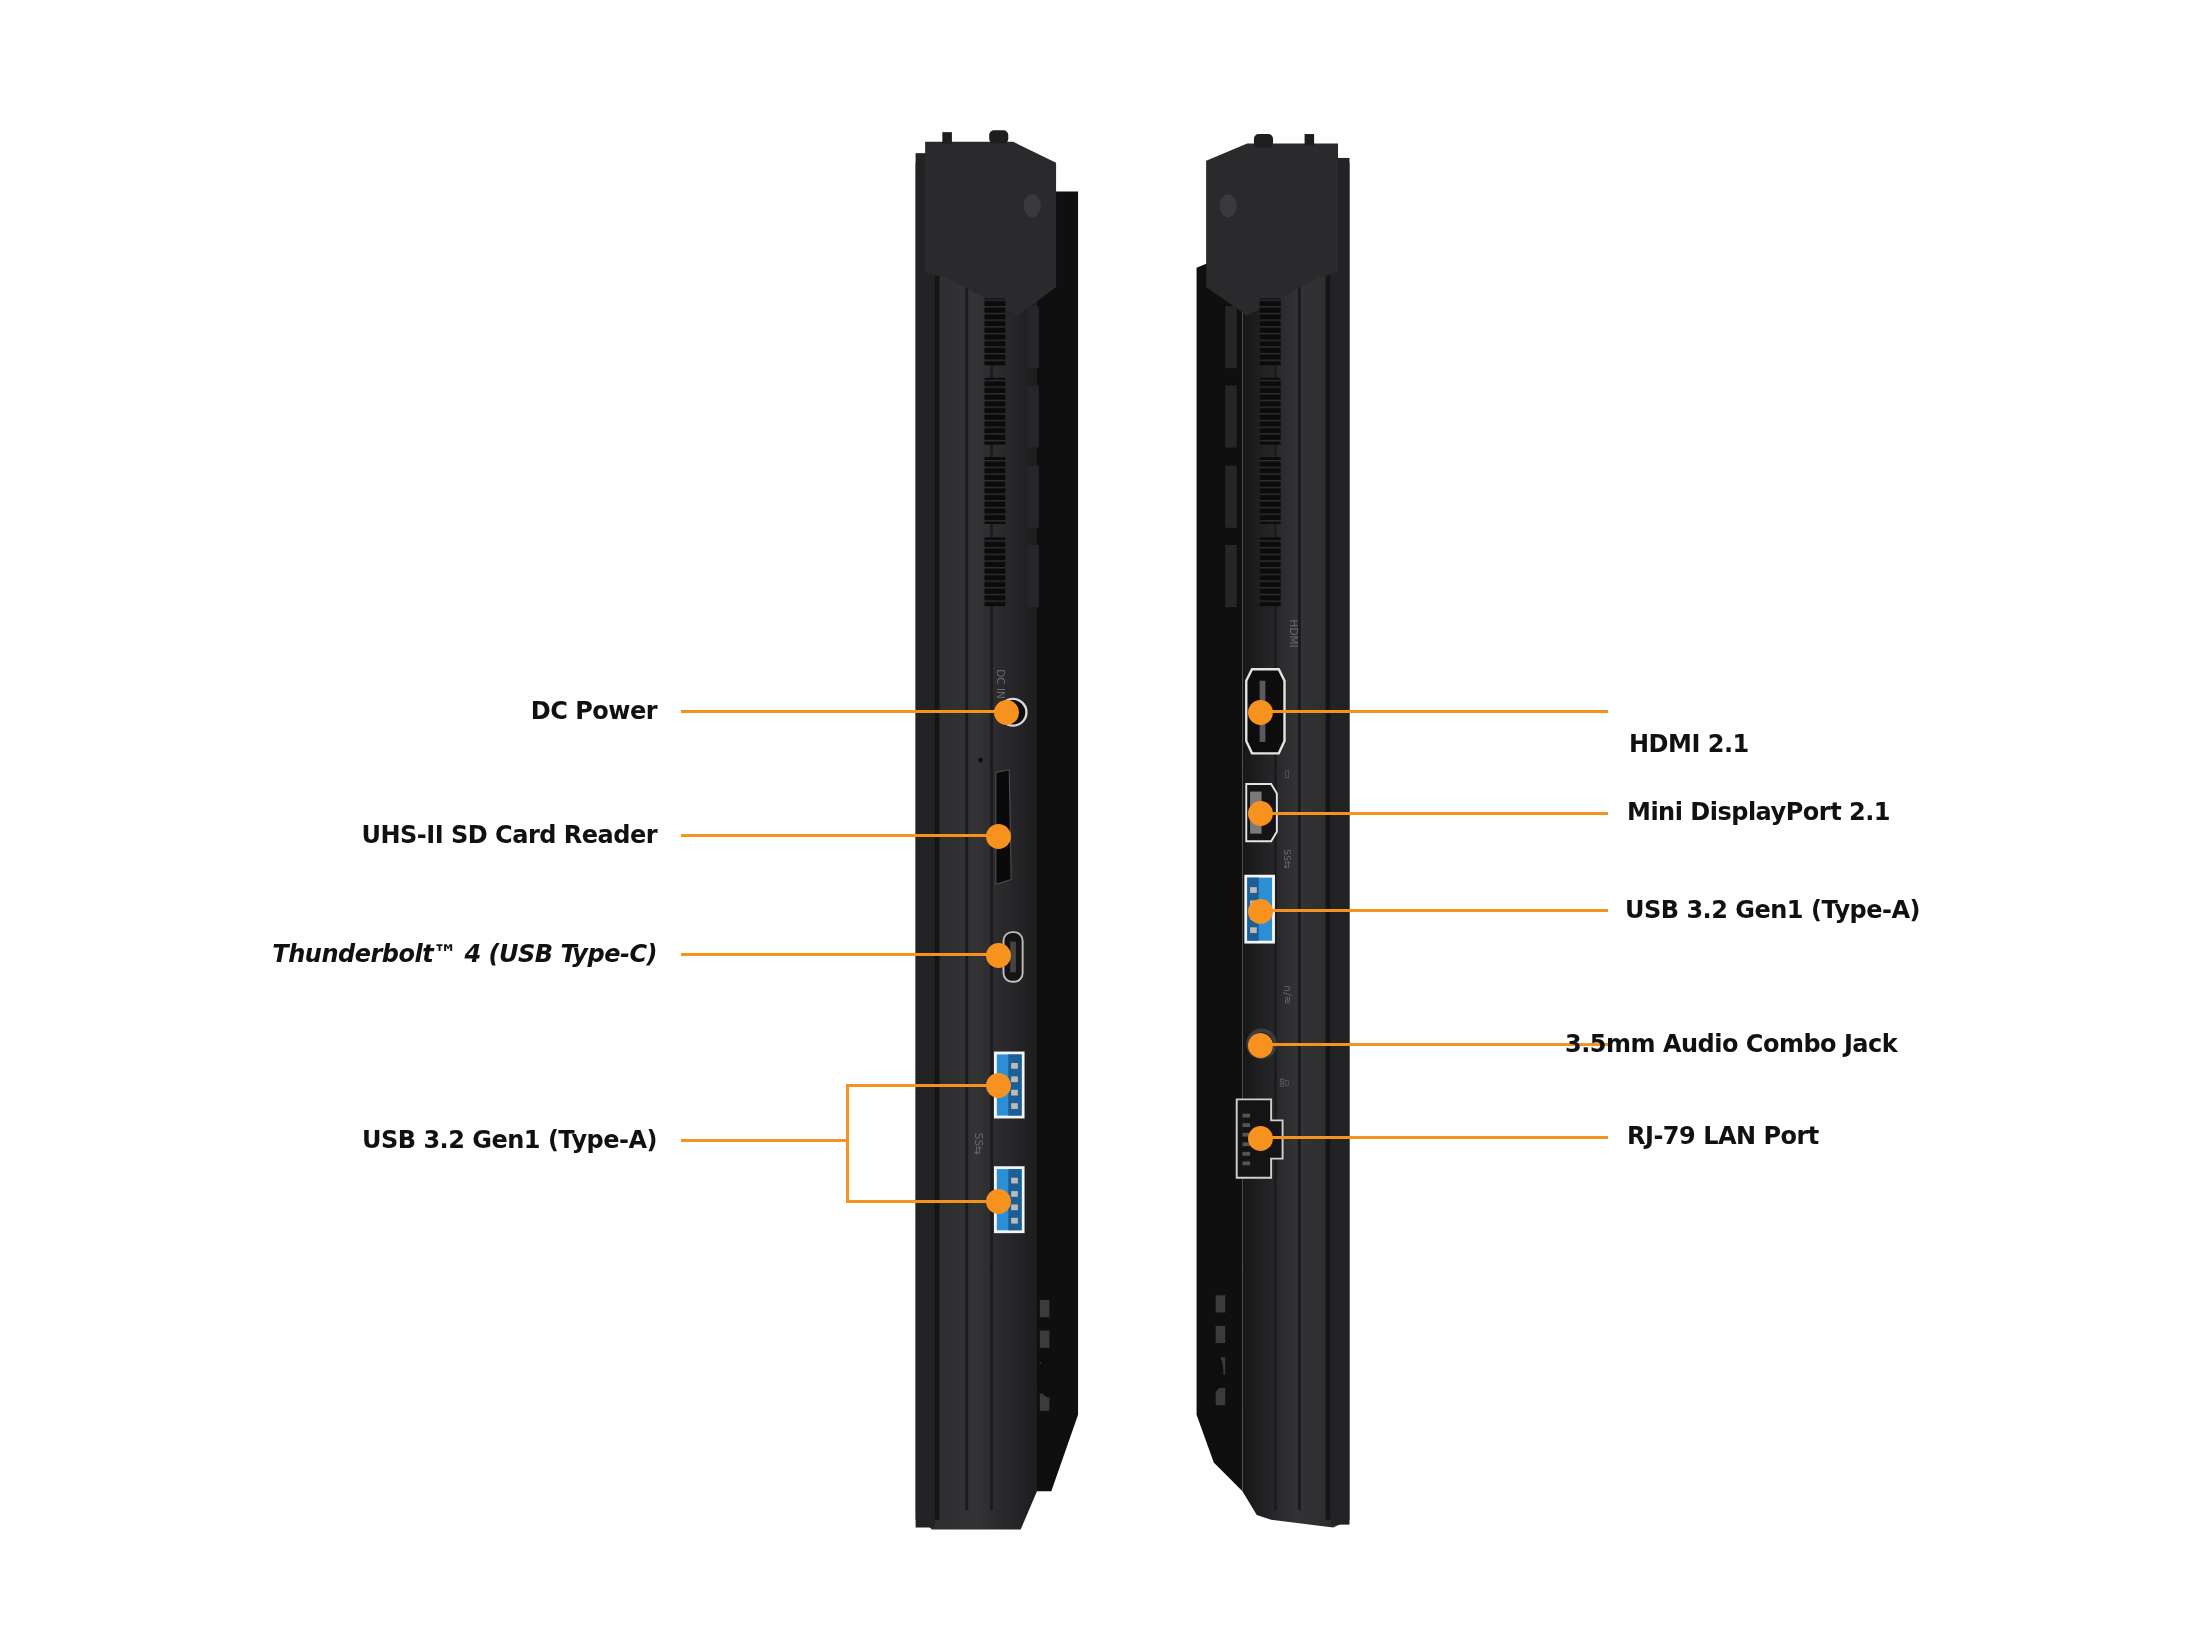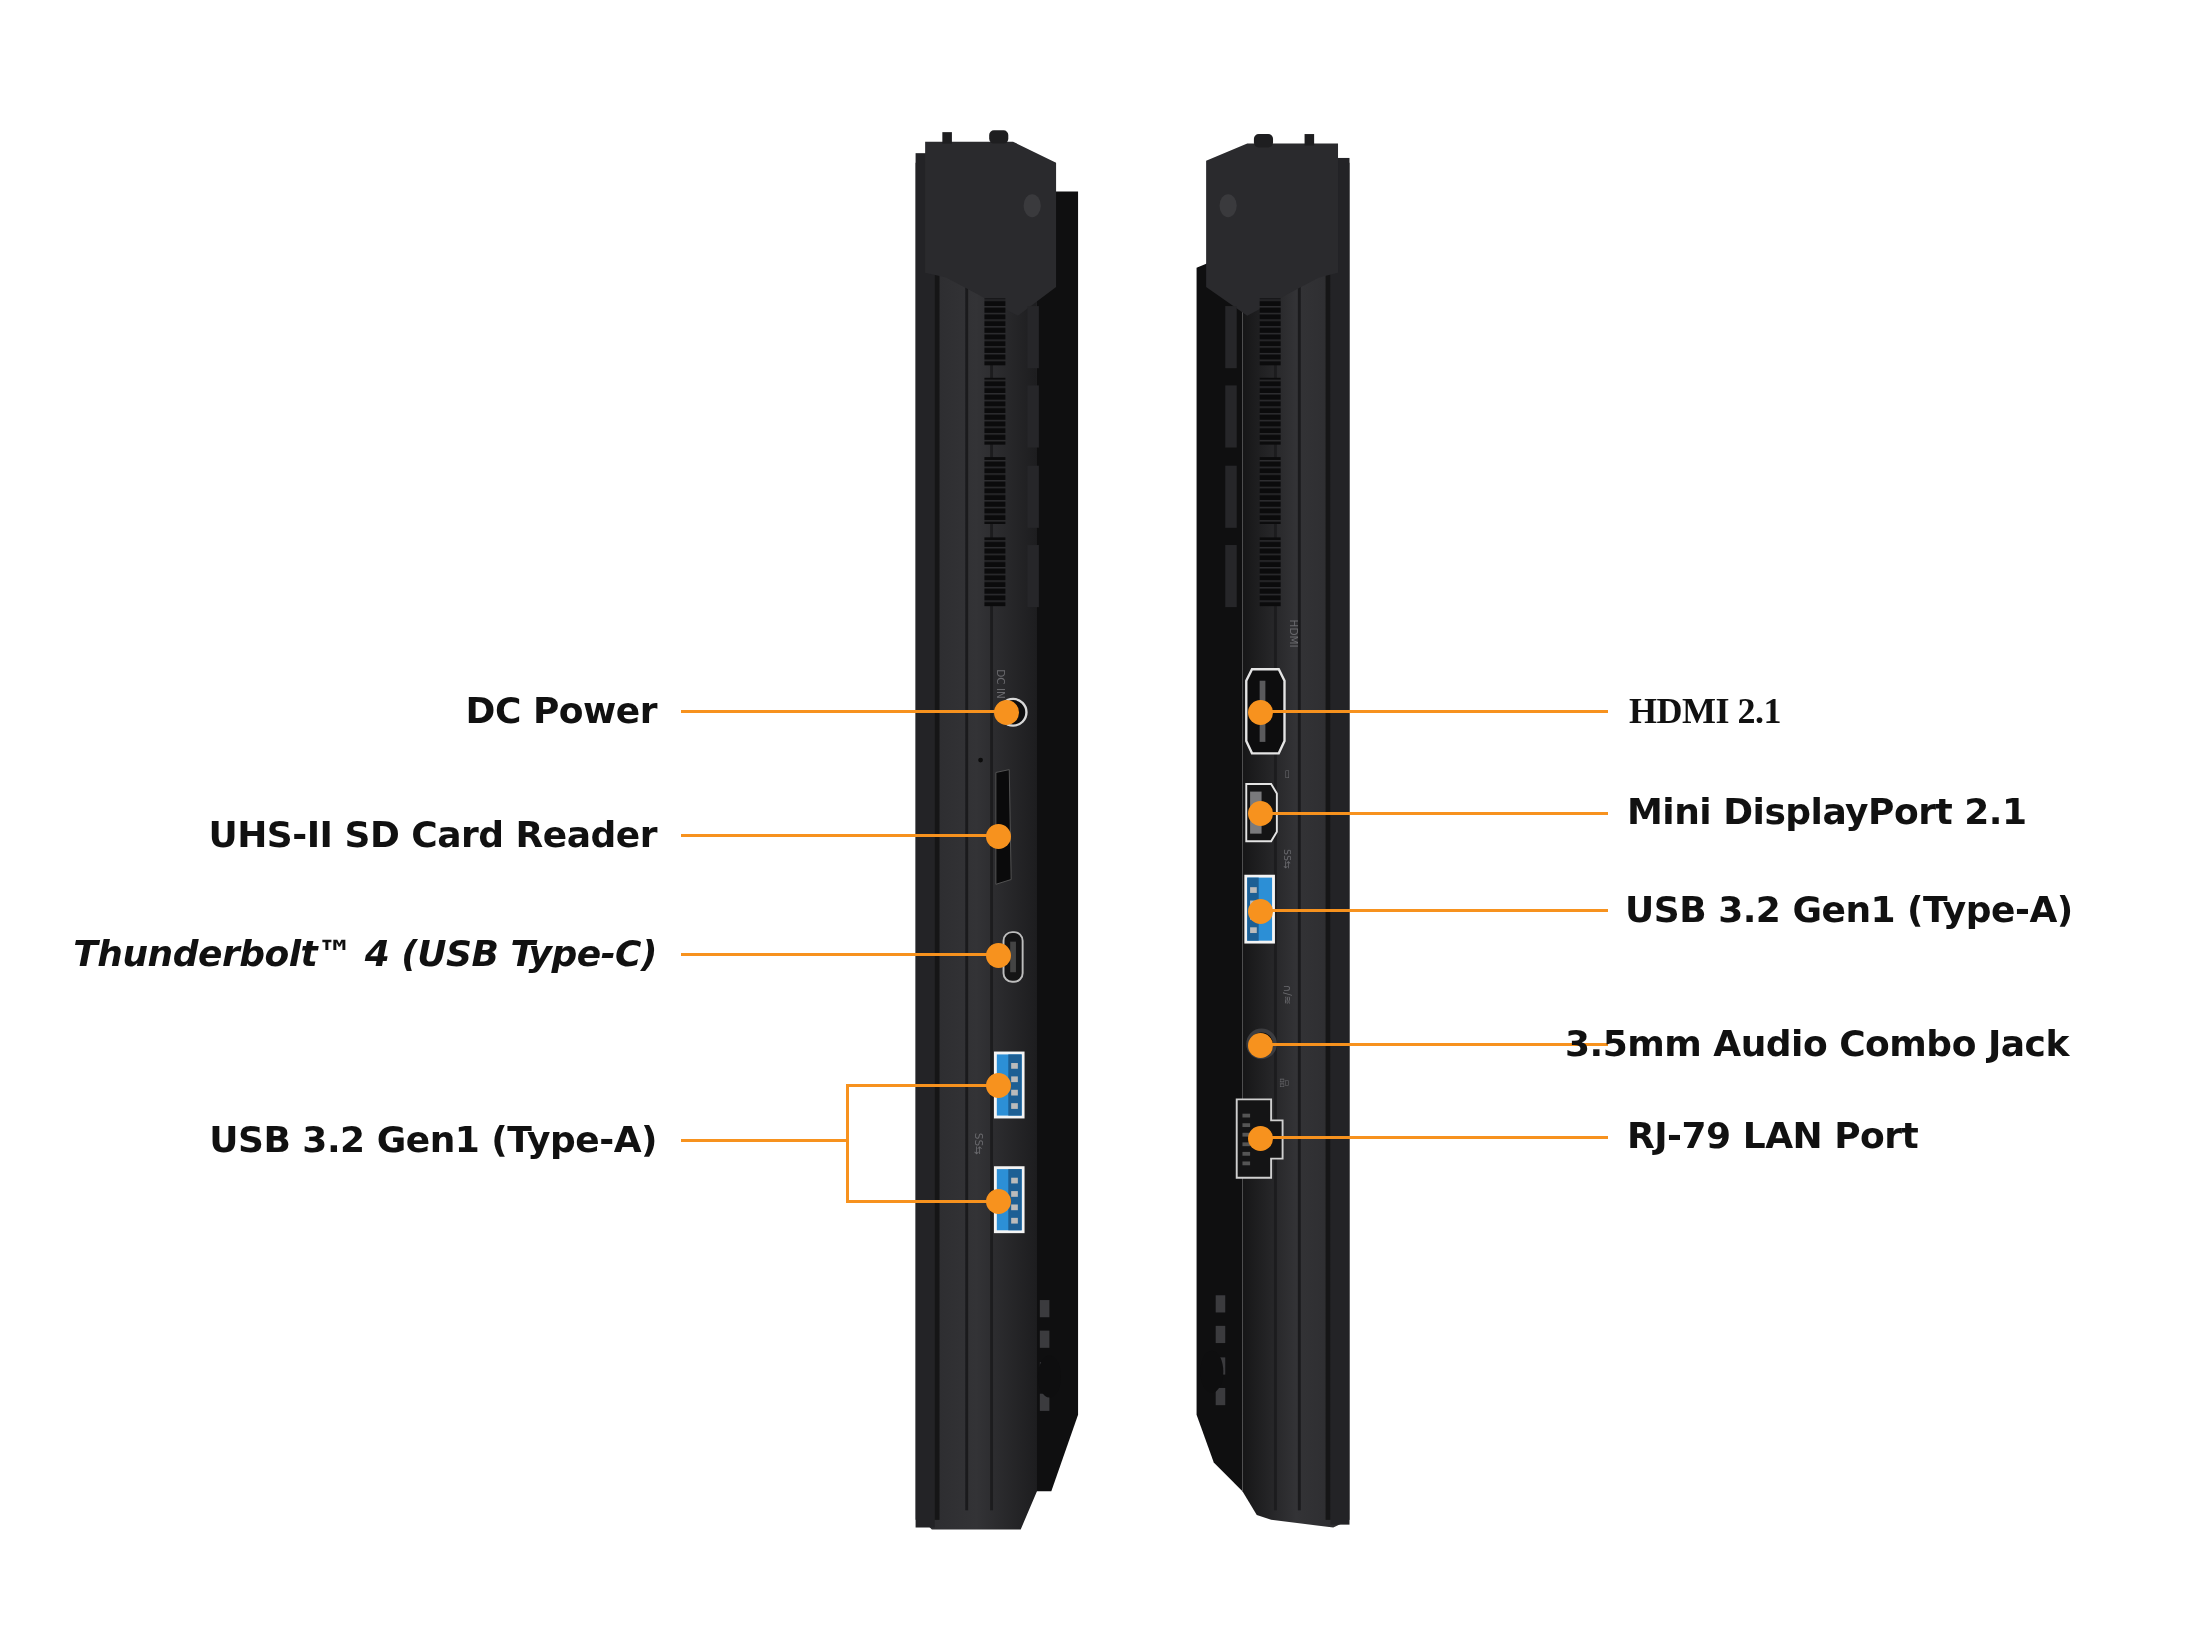--- a/index.html
+++ b/index.html
@@ -1,18 +1,18 @@
 <!DOCTYPE html>
 <html><head>
 <meta charset="utf-8">
 <style>
   html,body{margin:0;padding:0;background:#ffffff;}
   body{width:2202px;height:1652px;position:relative;overflow:hidden;font-family:"DejaVu Sans","Liberation Sans",sans-serif;}
   .stage{position:absolute;left:0;top:0;width:2202px;height:1652px;}
-  .label{position:absolute;font-weight:bold;font-size:36px;color:#111111;white-space:nowrap;letter-spacing:-0.5px;line-height:32.5px;}
+  .label{position:absolute;font-weight:bold;font-size:24px;color:#111111;white-space:nowrap;letter-spacing:-0.5px;line-height:32.5px;}
   .label.left{text-align:right;}
   .label.right{text-align:left;}
   .hline{position:absolute;height:2.9px;background:var(--accent);}
   .vline{position:absolute;width:2.9px;background:var(--accent);}
   .dot{position:absolute;width:25px;height:25px;border-radius:50%;background:var(--accent);margin-left:-12.4px;margin-top:-12.4px;z-index:5;}
   svg.body{position:absolute;left:0;top:0;}
 </style>
 </head>
 <body>
 
@@ -187,21 +187,21 @@
     <div class="hline" style="left:846px;top:1084px;width:153px;"></div>
     <div class="hline" style="left:846px;top:1200px;width:153px;"></div>
     <div class="dot" style="left:998px;top:1085px;"></div>
     <div class="dot" style="left:998px;top:1201px;"></div>
   </div>
 
   <div>
 
     <div class="dot" style="left:1260px;top:712px;"></div>
     <div class="hline" style="left:1260px;top:710px;width:348px;"></div>
-    <div class="label right" style="left:1629px;top:695px;font-family:Liberation Serif, serif;">HDMI 2.1</div>
+    <div class="label right" style="left:1629px;top:728px;">HDMI 2.1</div>
 
     <div class="dot" style="left:1260px;top:813px;"></div>
     <div class="hline" style="left:1260px;top:812px;width:348px;"></div>
     <div class="label right" style="left:1627px;top:796px;">Mini DisplayPort 2.1</div>
 
     <div class="dot" style="left:1260px;top:911px;"></div>
     <div class="hline" style="left:1260px;top:909px;width:348px;"></div>
     <div class="label right" style="left:1625px;top:894px;">USB 3.2 Gen1 (Type-A)</div>
 
     <div class="dot" style="left:1260px;top:1045px;"></div>

